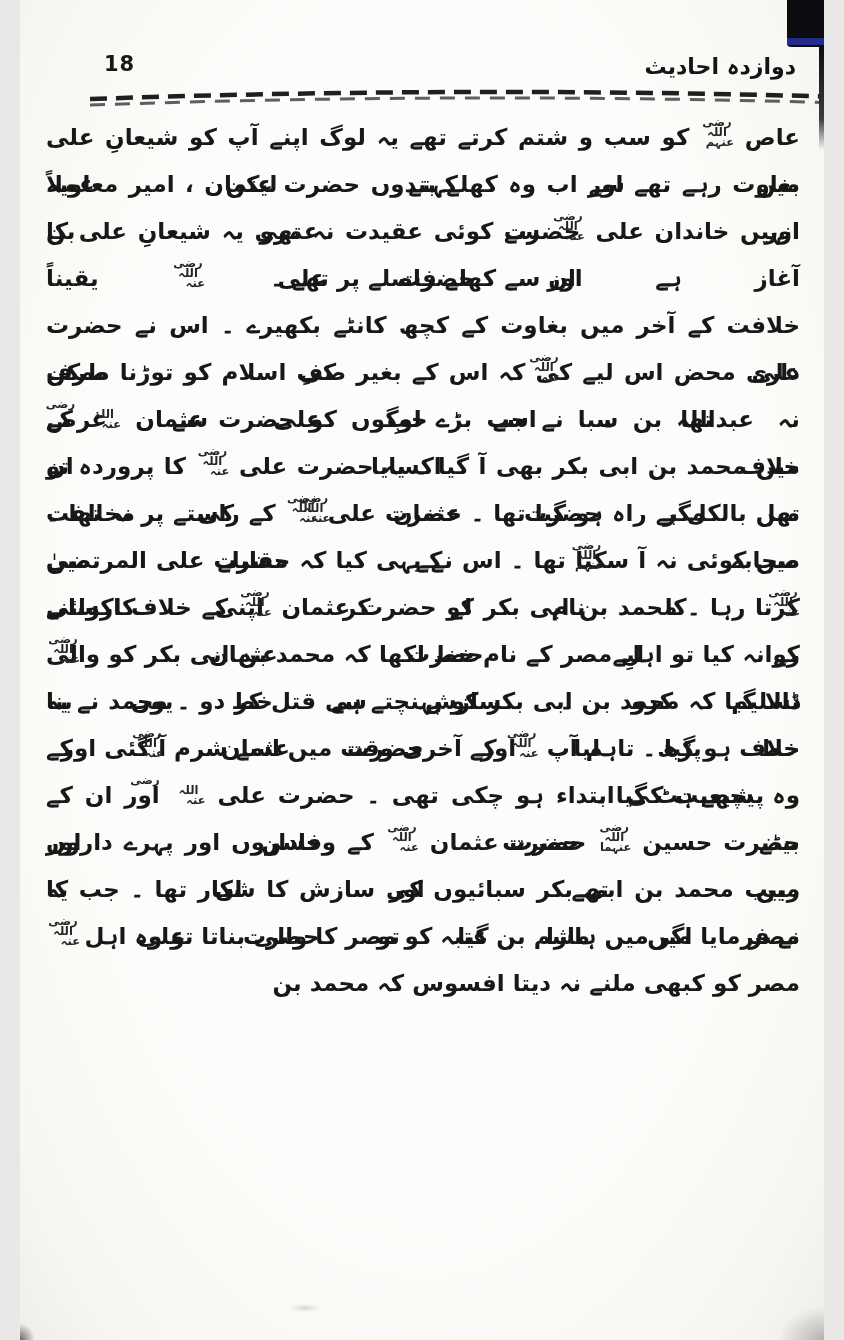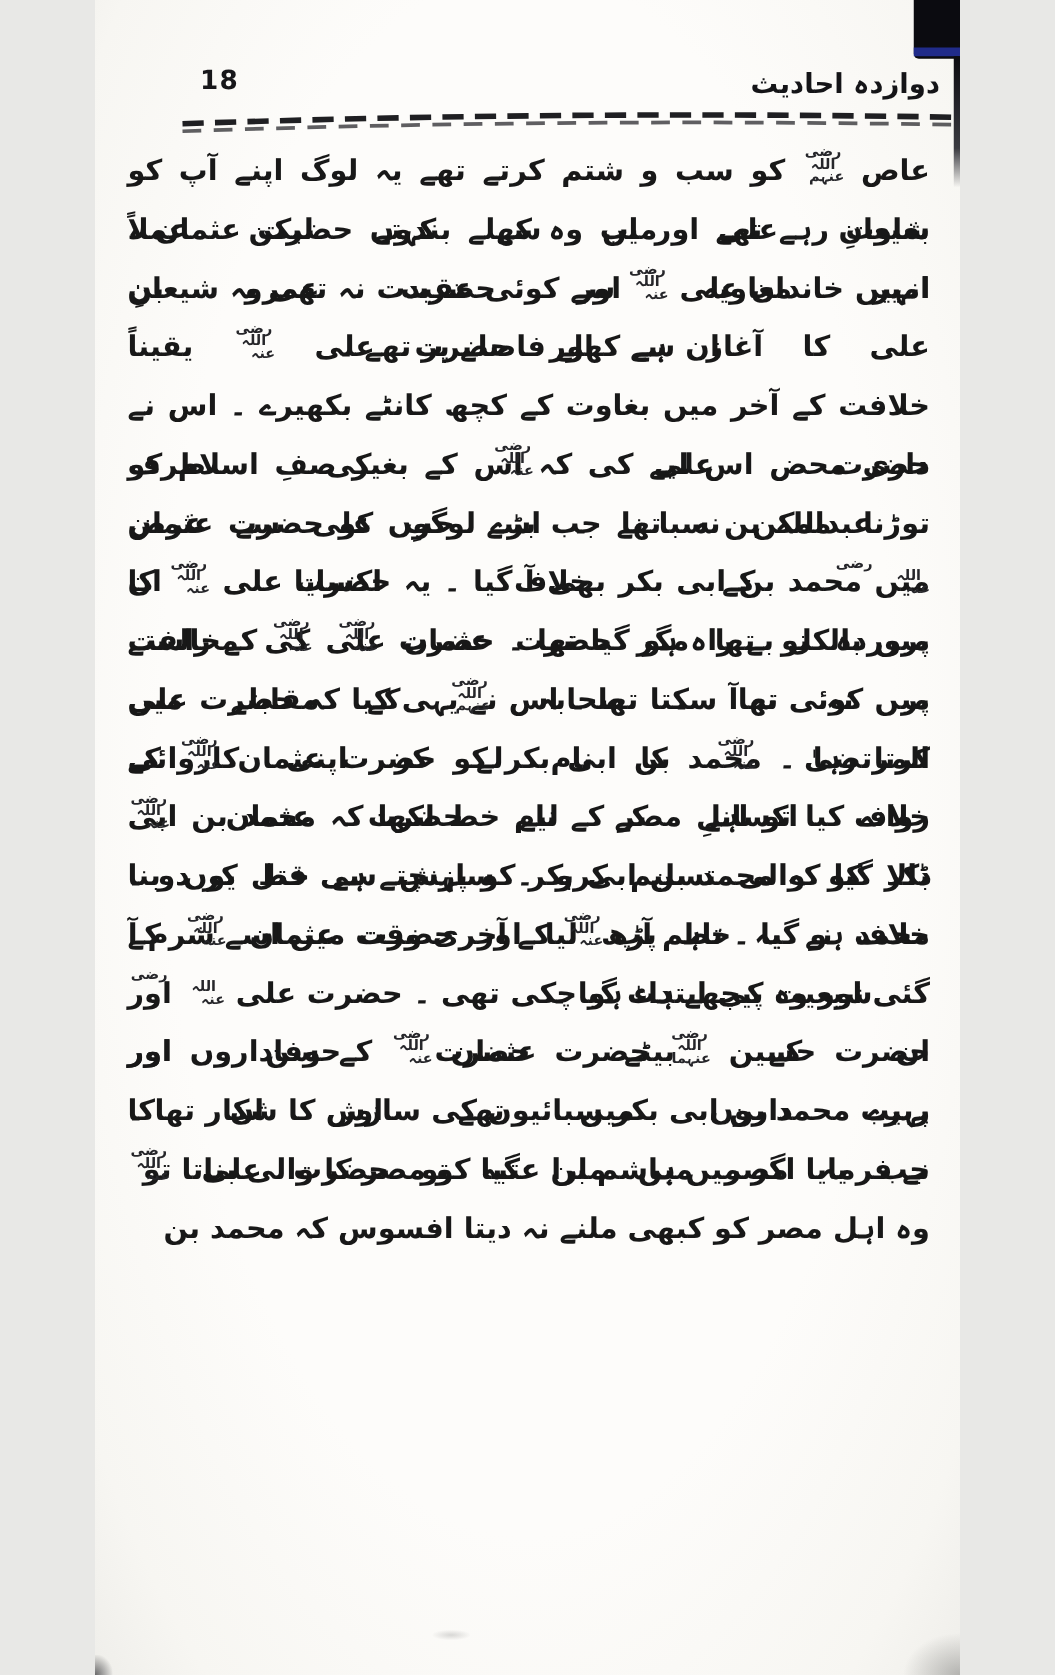--- a/index.html
+++ b/index.html
@@ -1,33 +1,33 @@
 <!DOCTYPE html>
 <html lang="ur"><head>
 <meta charset="utf-8">
 <style>
   html, body { margin: 0; padding: 0; background: #e8e8e6; }
   .page {
     position: relative;
-    width: 692px; height: 1340px;
+    width: 804px; height: 1340px;
     margin: 0 auto;
     background:
       radial-gradient(ellipse at 50% 45%, #fdfcfa 60%, #f7f6f2 88%, #efeeea 100%);
     overflow: hidden;
     font-family: "DejaVu Sans", sans-serif;
     color: #1c1c1c;
   }
   
   .page-number {
     position: absolute; left: 84px; top: 52px;
     font: bold 21px "DejaVu Sans", sans-serif;
     letter-spacing: 1px; color: #17171a;
   }
   .header-title {
-    position: absolute; right: 16px; top: 54px;
+    position: absolute; right: 28px; top: 54px;
     direction: rtl;
     font: bold 22px "DejaVu Sans", sans-serif;
     color: #141417;
     text-align: center;
   }
   .header-rule { position: absolute; left: 66px; top: 84px; }
   
   .body-text {
     position: absolute; top: 114px; left: 26px; right: 24px;
     direction: rtl;

